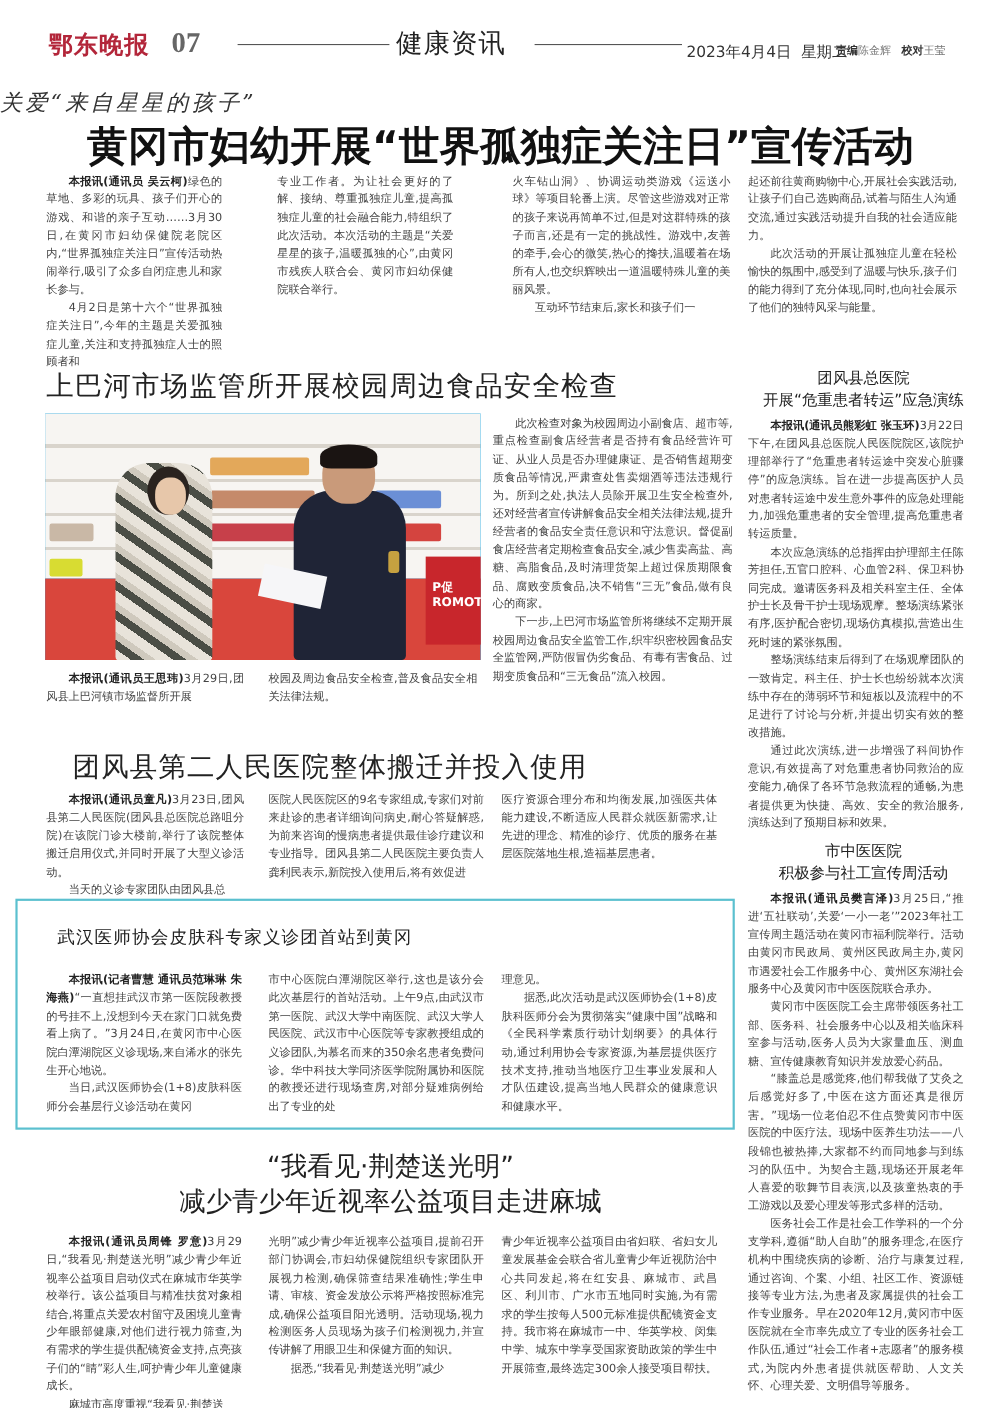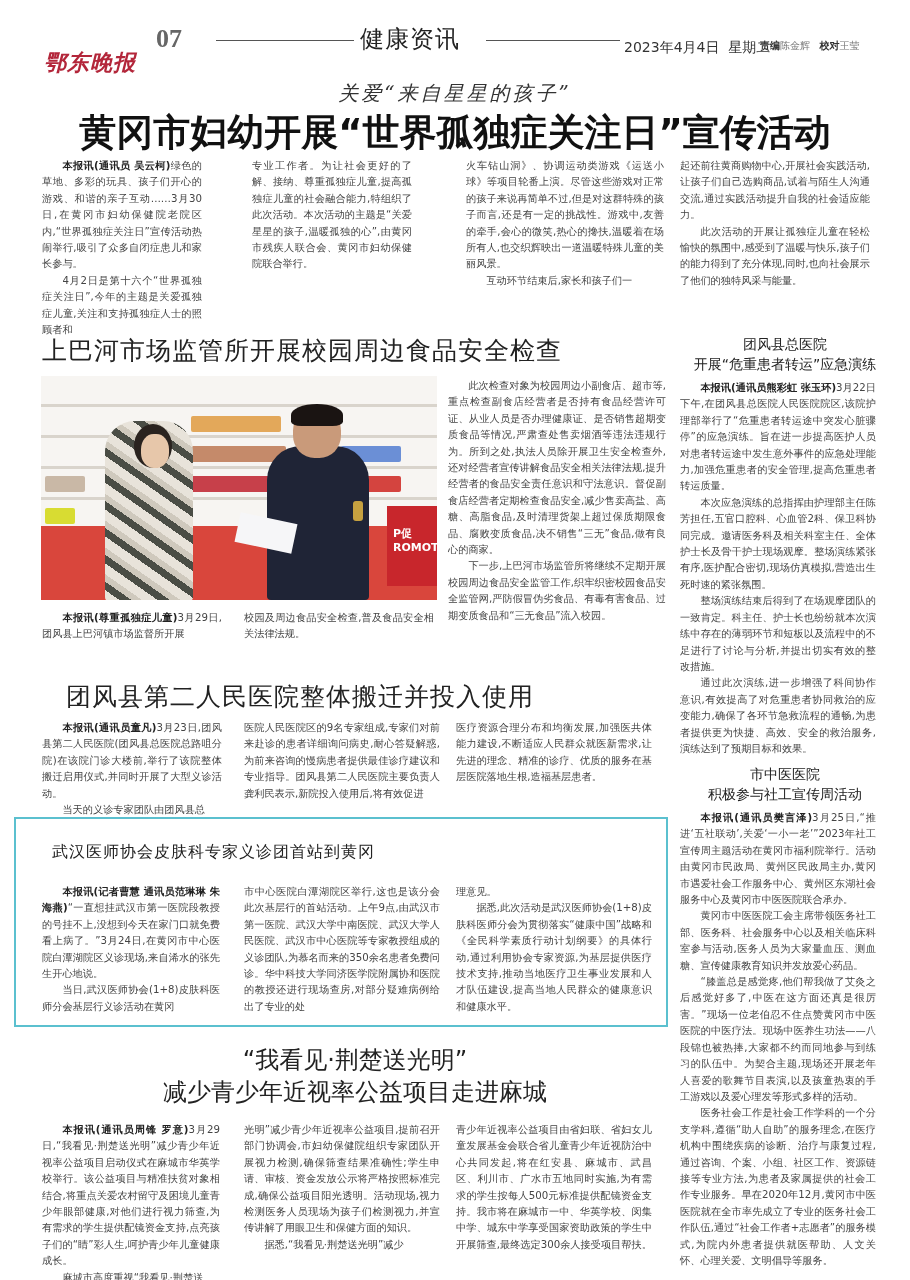--- a/index.html
+++ b/index.html
@@ -1,29 +1,29 @@
 <!DOCTYPE html>
 <html><head>
 <meta charset="utf-8">
 <style>
   * { margin:0; padding:0; box-sizing:border-box; }
   html, body { width:910px; height:1280px; background:#ffffff; overflow:hidden; }
   body { position:relative; font-family:"DejaVu Sans","Liberation Sans",sans-serif; color:#333; }
   .abs { position:absolute; }
 
   
-  .masthead { left:44px; top:26px; font-family:"DejaVu Serif","Liberation Serif",serif; font-style:italic; font-weight:bold; font-size:22px; color:#b3263a; letter-spacing:1px;margin-top:22px; }
+  .masthead { left:44px; top:26px; font-family:"DejaVu Serif","Liberation Serif",serif; font-weight:bold; font-size:22px; color:#b3263a; letter-spacing:1px; }
   .pageno { left:156px; top:24px; font-family:"Liberation Serif","DejaVu Serif",serif; font-size:26px; color:#666; font-weight:bold; }
   .rule { height:1px; background:#555; }
   .section { left:360px; top:23px; font-size:24px; color:#222; letter-spacing:1px; }
   .dateline { left:624px; top:39px; font-size:14px; color:#333; }
   .editors { left:760px; top:39px; font-size:10px; color:#333; }
 
   
-  .kicker { width:100%; text-align:center; top:80px; left:0; font-family:"DejaVu Serif","Liberation Serif",serif; font-style:italic; font-size:20px; color:#333; letter-spacing:3px; }
+  .kicker { width:100%; top:80px; left:0; font-family:"DejaVu Serif","Liberation Serif",serif; font-style:italic; font-size:20px; color:#333; letter-spacing:3px; }
   .main-head { width:100%; text-align:center; left:0; top:108px; font-size:37px; font-weight:900; color:#111; letter-spacing:0px; font-family:"DejaVu Sans",sans-serif; }
   .h2 { font-size:24px; color:#222; letter-spacing:1px;text-align:right; }
   .h-small { font-size:14px; color:#222; text-align:center; line-height:20px; }
 
   
   .col { font-size:10.2px; line-height:16.4px; color:#444; text-align:justify; }
   .col p { text-indent:2em; }
   .col p.cont { text-indent:0; }
   .col b { color:#222; font-weight:bold; }
 
@@ -99,21 +99,21 @@
   <div class="woman-face"></div>
   <div class="officer"></div>
   <div class="officer-head"></div>
   <div class="officer-hair"></div>
   <div class="patch"></div>
   <div class="paper"></div>
   <div class="promo">P促 ROMOT</div>
 </div>
 
 <div class="abs col" style="left:42px;top:610px;width:180px;">
-  <p><b>本报讯(尊重孤独症儿童)</b><span>3月29日,团风县上巴河镇市场监督所开展</span></p>
+  <p><b>本报讯(通讯员王思玮)</b><span>3月29日,团风县上巴河镇市场监督所开展</span></p>
 </div>
 <div class="abs col" style="left:244px;top:610px;width:190px;">
   <p class="cont">校园及周边食品安全检查,普及食品安全相关法律法规。</p>
 </div>
 <div class="abs col" style="left:448px;top:378px;width:218px;">
   <p>此次检查对象为校园周边小副食店、超市等,重点检查副食店经营者是否持有食品经营许可证、从业人员是否办理健康证、是否销售超期变质食品等情况,严肃查处售卖烟酒等违法违规行为。所到之处,执法人员除开展卫生安全检查外,还对经营者宣传讲解食品安全相关法律法规,提升经营者的食品安全责任意识和守法意识。督促副食店经营者定期检查食品安全,减少售卖高盐、高糖、高脂食品,及时清理货架上超过保质期限食品、腐败变质食品,决不销售“三无”食品,做有良心的商家。</p>
   <p>下一步,上巴河市场监管所将继续不定期开展校园周边食品安全监管工作,织牢织密校园食品安全监管网,严防假冒伪劣食品、有毒有害食品、过期变质食品和“三无食品”流入校园。</p>
 </div>
 
 <div class="abs h-small" style="left:680px;top:334px;width:210px;">

